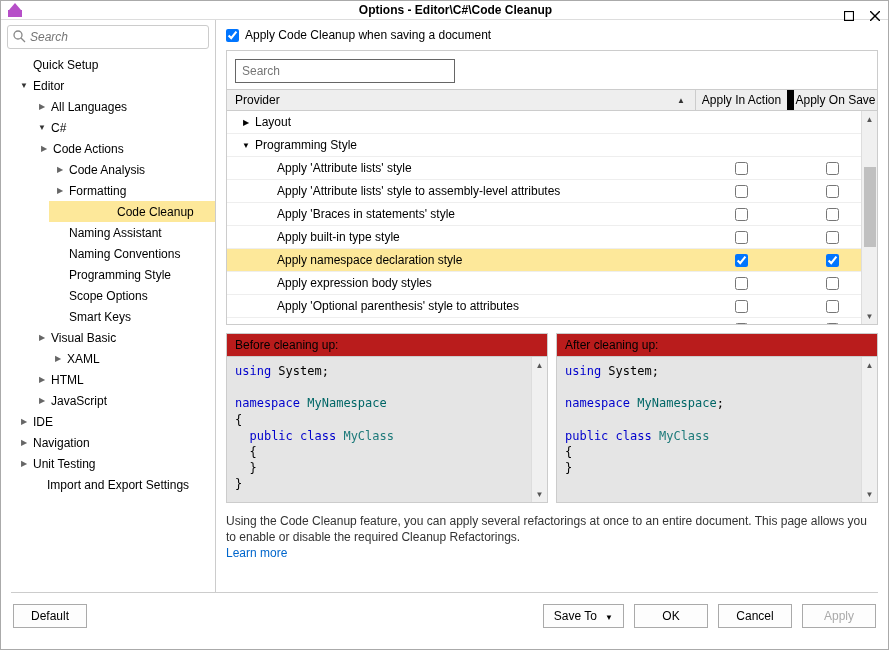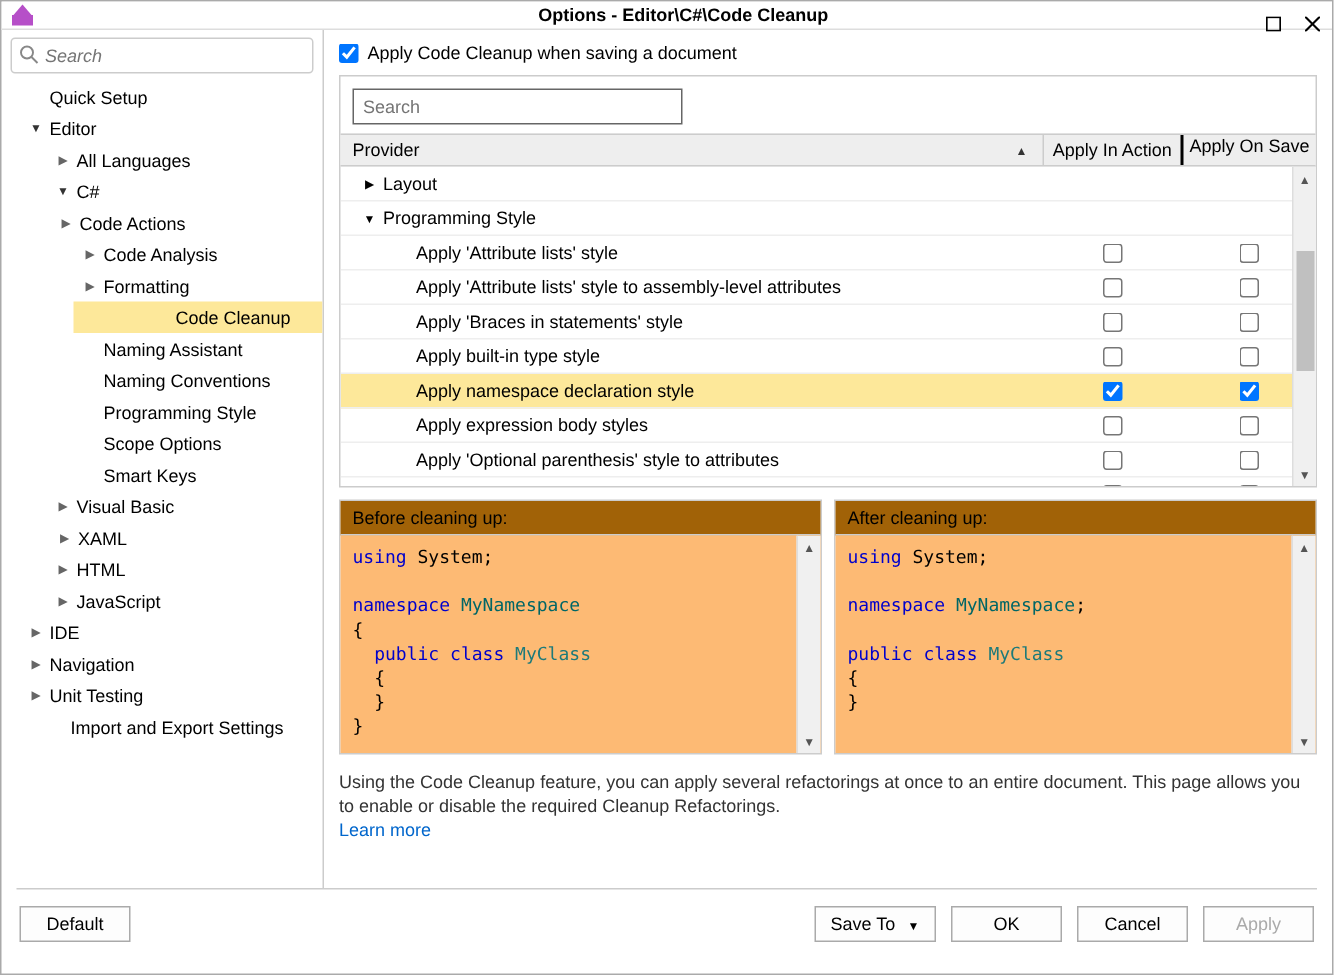--- a/index.html
+++ b/index.html
@@ -135,21 +135,21 @@
 .provider-header {
   display: flex;
   background: #eee;
   border-top: 1px solid #ccc;
   border-bottom: 1px solid #ccc;
   height: 22px;
   align-items: center;
 }
 .col-provider { flex: 1; padding-left: 8px; display:flex; align-items:center; }
 .col-action { width: 92px; text-align: center; border-left: 1px solid #ccc; height:100%; display:flex; align-items:center; justify-content:center;}
-.col-save { width: 90px; text-align: center; border-left: 2px solid #000000; height:100%; display:flex; align-items:flex-start; justify-content:center;}
+.col-save { width: 90px; text-align: center; border-left: 7px solid #000000; height:100%; display:flex; align-items:center; justify-content:center;}
 .sort-arrow { font-size:8px; margin-left:auto; margin-right:10px; color:#333;}
 
 .provider-body {
   flex:1;
   overflow-y: scroll;
   position:relative;
 }
 .provider-row {
   display: flex;
   height: 23px;
@@ -171,29 +171,29 @@
   gap:8px;
   height: 170px;
 }
 .preview-pane {
   flex:1;
   display:flex;
   flex-direction:column;
   border:1px solid #ccc;
 }
 .preview-title {
-  background:#a16207;
+  background:#b91c1c;
   padding: 4px 8px;
   border-bottom:1px solid #ccc;
 }
 .preview-code {
   flex:1;
   position:relative;
   overflow:auto;
-  background:#fdba74;
+  background:#e5e5e5;
 }
 .preview-code pre {
   font-family: Consolas, monospace;
   font-size: 12px;
   padding: 6px 8px;
   line-height: 1.35;
   white-space: pre;
 }
 .kw { color: #0000cc; }
 .ns { color: #006666; }
@@ -342,21 +342,21 @@
           <span class="tree-label">Scope Options</span>
         </div>
         <div class="tree-item" style="padding-left: 54px;">
           <span class="tree-caret none"></span>
           <span class="tree-label">Smart Keys</span>
         </div>
         <div class="tree-item" style="padding-left: 36px;">
           <span class="tree-caret collapsed"></span>
           <span class="tree-label">Visual Basic</span>
         </div>
-        <div class="tree-item" style="padding-left: 37px;">
+        <div class="tree-item" style="padding-left: 52px;">
           <span class="tree-caret collapsed"></span>
           <span class="tree-label">XAML</span>
         </div>
         <div class="tree-item" style="padding-left: 36px;">
           <span class="tree-caret collapsed"></span>
           <span class="tree-label">HTML</span>
         </div>
         <div class="tree-item" style="padding-left: 36px;">
           <span class="tree-caret collapsed"></span>
           <span class="tree-label">JavaScript</span>

